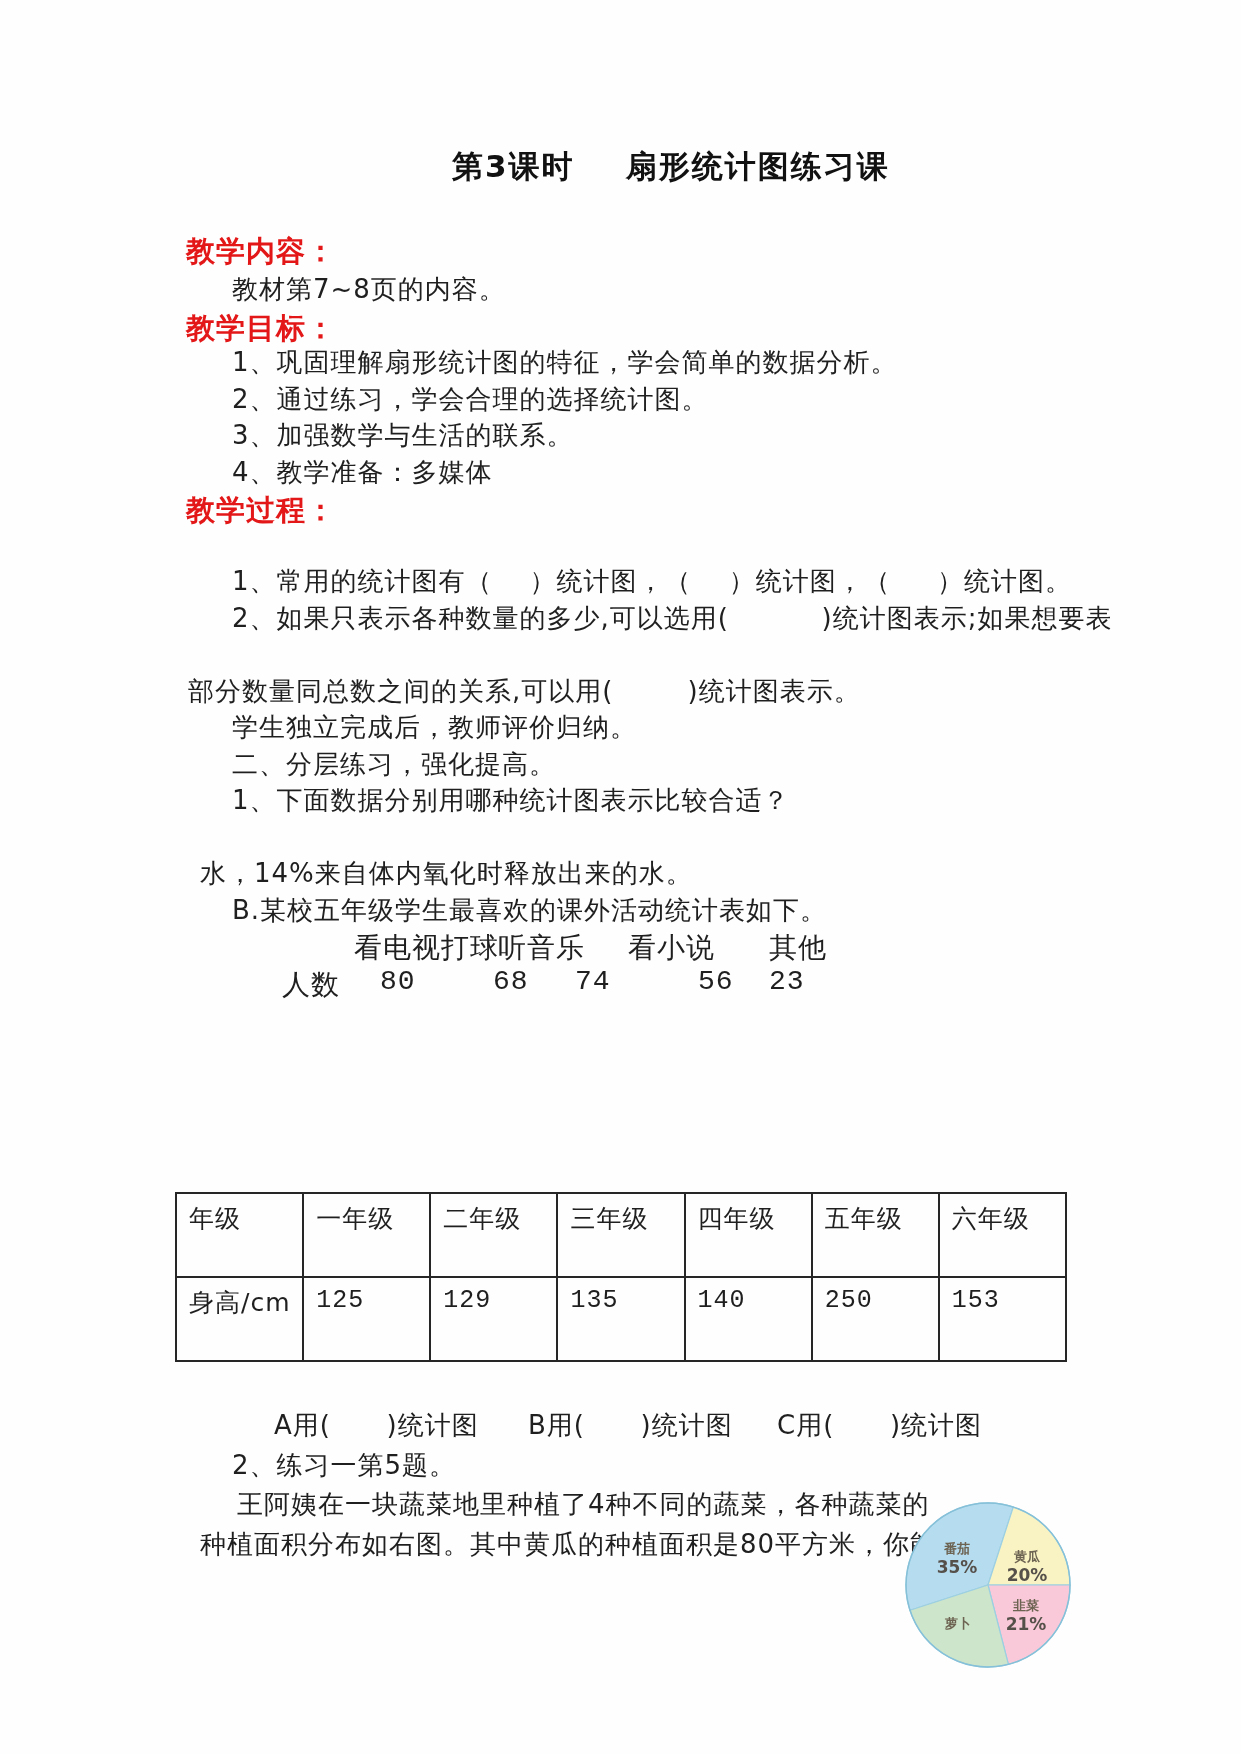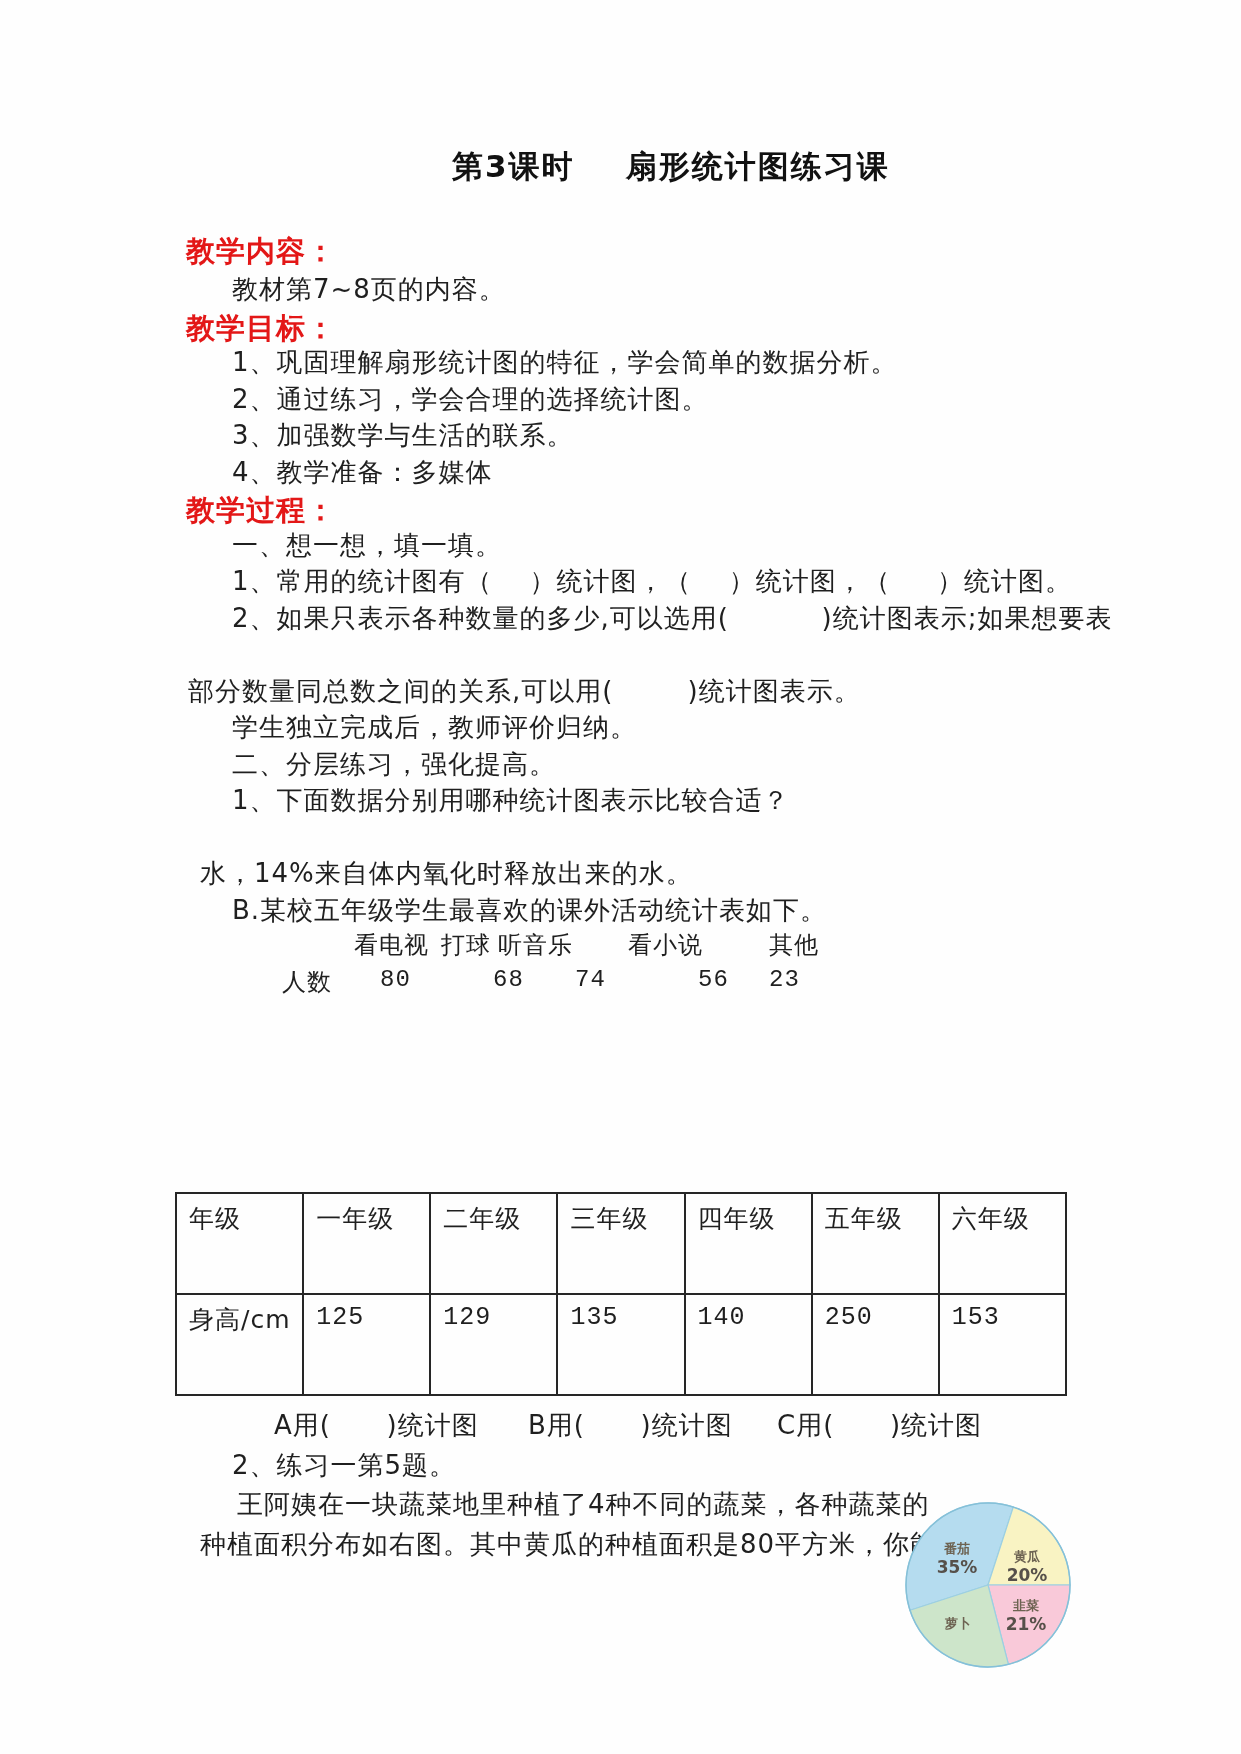--- a/index.html
+++ b/index.html
@@ -28,37 +28,37 @@
     white-space:pre;
   }
   .heading{
     position:absolute;
     font-size:29px;font-weight:bold;
     color:#e31717;
     letter-spacing:1px;white-space:pre;
   }
   .mono{font-family:Liberation Mono, monospace;}
   .statline{position:absolute;height:34px;}
-  .statline span{position:absolute;font-size:24px;white-space:pre;letter-spacing:1px;}
+  .statline span{position:absolute;font-size:28px;white-space:pre;letter-spacing:1px;}
   .answers{position:absolute;top:1408px;left:0;width:1241px;height:34px;}
   .answers span{position:absolute;font-size:26px;white-space:pre;letter-spacing:1px;}
   table.hgt{
     position:absolute;
     top:1192px;left:175px;
     border-collapse:collapse;
     table-layout:fixed;
     width:892px;
   }
   table.hgt td{
     border:2px solid #262626;
     vertical-align:top;
     padding:8px 0 0 12px;
     font-size:25px;
     letter-spacing:1px;
-    height:101px;
+    height:84px;
     box-sizing:border-box;
     white-space:pre;
   }
   .pie{position:absolute;top:1497px;left:900px;}
   .pie text{font-family:"DejaVu Sans","Liberation Sans",sans-serif;}
   .pie .pname{font-size:13px;font-weight:bold;fill:#6d6352;}
   .pie .ppct{font-size:17px;font-weight:bold;fill:#56504a;}
 </style>
 </head>
 <body>
@@ -70,21 +70,20 @@
   <div class="heading" style="top:232px;left:186px">教学内容：</div>
   <div class="ln" style="top:272px;left:232px">教材第7~8页的内容。</div>
 
   <div class="heading" style="top:309px;left:186px">教学目标：</div>
   <div class="ln" style="top:345px;left:232px">1、巩固理解扇形统计图的特征，学会简单的数据分析。</div>
   <div class="ln" style="top:382px;left:232px">2、通过练习，学会合理的选择统计图。</div>
   <div class="ln" style="top:418px;left:232px">3、加强数学与生活的联系。</div>
   <div class="ln" style="top:455px;left:232px">4、教学准备：多媒体</div>
 
   <div class="heading" style="top:491px;left:186px">教学过程：</div>
-  <div class="ln" style="top:528px;left:232px">一、想一想，填一填。</div>
   <div class="ln" style="top:564px;left:232px">1、常用的统计图有（    ）统计图，（    ）统计图，（     ）统计图。</div>
   <div class="ln" style="top:601px;left:232px">2、如果只表示各种数量的多少,可以选用(          )统计图表示;如果想要表</div>
   <div class="ln" style="top:674px;left:188px">部分数量同总数之间的关系,可以用(        )统计图表示。</div>
   <div class="ln" style="top:710px;left:232px">学生独立完成后，教师评价归纳。</div>
   <div class="ln" style="top:747px;left:232px">二、分层练习，强化提高。</div>
   <div class="ln" style="top:783px;left:232px">1、下面数据分别用哪种统计图表示比较合适？</div>
   <div class="ln" style="top:856px;left:200px">水，14%来自体内氧化时释放出来的水。</div>
   <div class="ln" style="top:893px;left:232px">B.某校五年级学生最喜欢的课外活动统计表如下。</div>
 
   <div class="statline" style="top:929px">

